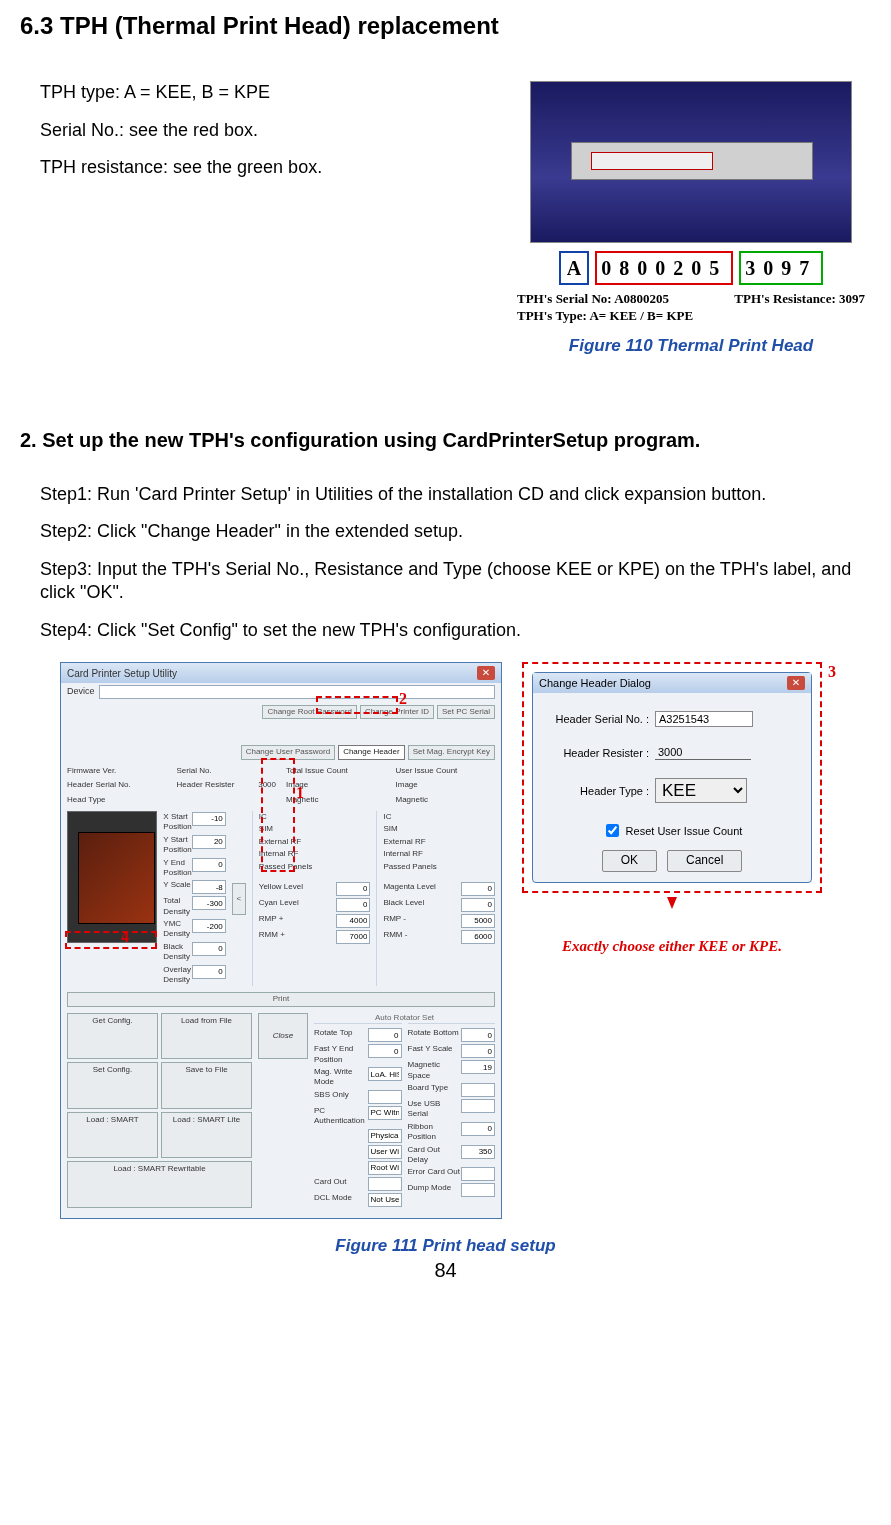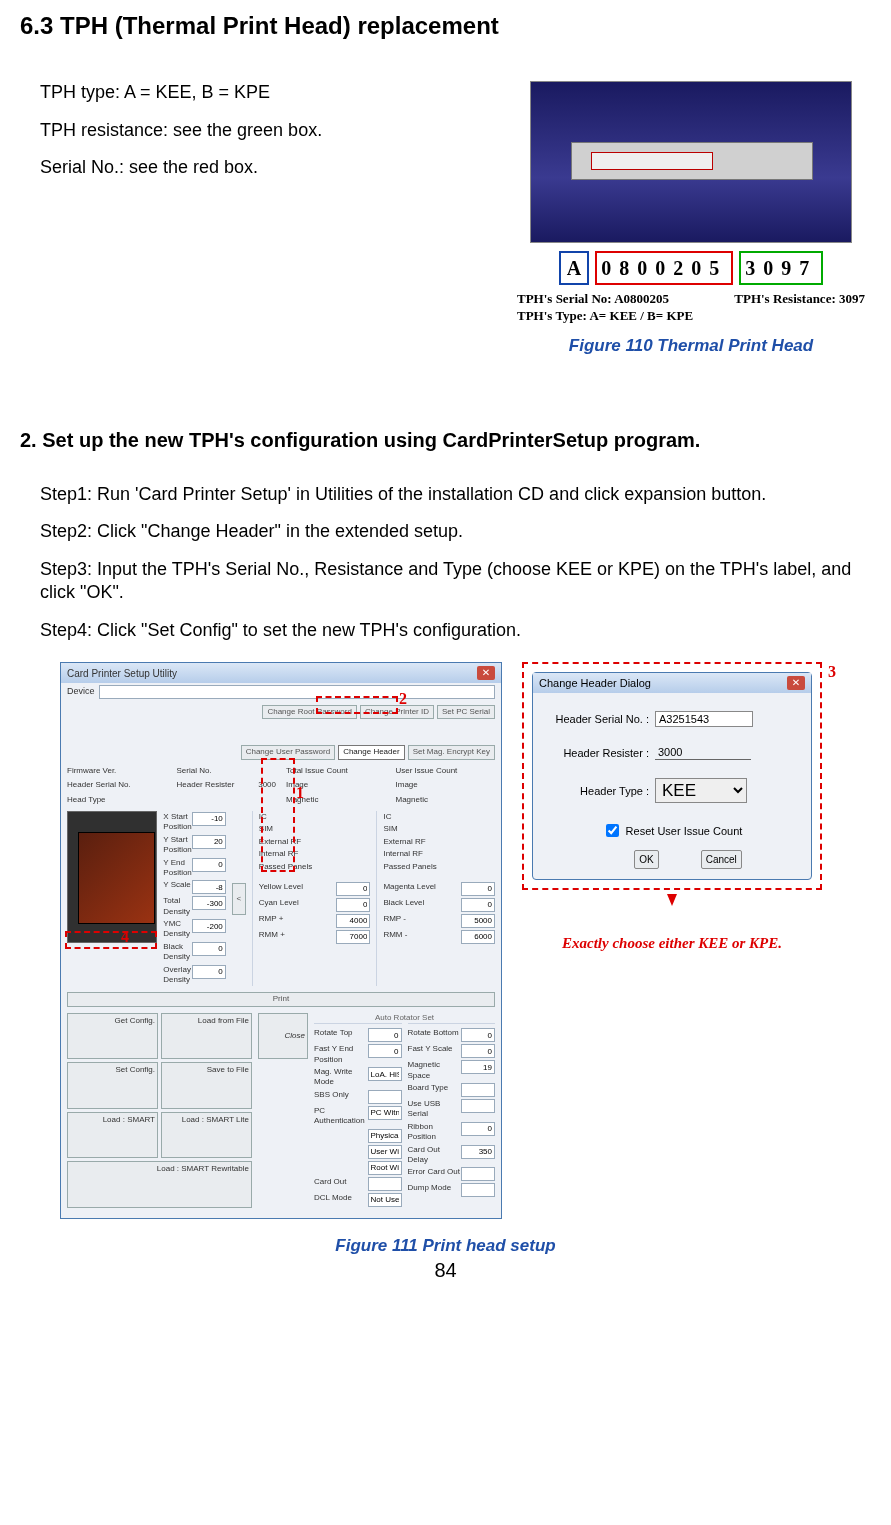--- a/index.html
+++ b/index.html
@@ -141,21 +141,21 @@
   .param-line { display:flex; justify-content:space-between; font-size:8px; padding:1px 0;}
   .param-line input{ width:28px; height:10px; font-size:8px; border:1px solid #9ab; background:#fff; text-align:right;}
   .count-col { width:120px; border-left:1px solid #cbd4e2; padding-left:6px;}
   .count-item{ font-size:8px; padding:1px 0;}
   .bottom-grid { display:flex; gap:6px; padding:4px 6px;}
   .bottom-left { width:185px; display:grid; grid-template-columns:1fr 1fr; gap:3px;}
   .bottom-right { flex:1; }
   .bottom-right .param-col{border-top:1px solid #cbd4e2; padding-top:3px;}
   .btn-md {
     border:1px solid #9aa; background:#e9ecef;
-    padding:2px 2px; font-size:8px; text-align:right;
+    padding:2px 2px; font-size:8px; text-align:center;
   }
   .callout-num {
     position:absolute;
     color:#d00; font-weight:bold; font-size:16px;
     font-family:"Times New Roman",serif;
   }
   .dash-red { border:2px dashed #d00; position:absolute; pointer-events:none;}
 
   .dialog-side { width:300px; }
   .dialog-box {
@@ -176,21 +176,21 @@
     padding:3px 6px;
     font-size:11px;
     display:flex; justify-content:space-between; align-items:center;
   }
   .dlg-row{ display:flex; align-items:center; gap:6px; margin:18px 0; font-size:11px;}
   .dlg-row label{ width:110px; text-align:right; }
   .dlg-row input[type="text"]{ width:90px; font-size:11px; border:1px solid #888; padding:1px 3px;}
   .dlg-row select{ width:92px; font-size:17px; border:1px solid #888; padding:1px 2px;}
   .dlg-check{ display:flex; align-items:center; gap:4px; justify-content:center; margin:8px 0;}
   .dlg-btns{ display:flex; gap:10px; justify-content:center; margin-top:10px;}
-  .dlg-btn{ border:1px solid #888; background:#e9ecef; padding:2px 4px; font-size:10px; border-radius:2px;margin-left:32px;}
+  .dlg-btn{ border:1px solid #888; background:#e9ecef; padding:2px 18px; font-size:12px; border-radius:2px;}
   .dialog-caption{
     color:#d00; font-style:italic; font-weight:bold;
     text-align:center; font-size:15px;
     font-family:"Times New Roman",serif;
     margin-top:28px;
   }
   .arrow-down-red {
     width:0;height:0;
     border-left:5px solid transparent;
     border-right:5px solid transparent;
@@ -200,22 +200,22 @@
   .page-num { text-align:center; font-size:20px; }
 </style>
 </head>
 <body>
 
 <h2 class="section-title">6.3 TPH (Thermal Print Head) replacement</h2>
 
 <div class="row1">
   <div class="left-col">
     <p class="info-line">TPH type: A = KEE, B = KPE</p>
+    <p class="info-line">Serial No.: see the red box.</p>
     <p class="info-line">TPH resistance: see the green box.</p>
-    <p class="info-line">Serial No.: see the red box.</p>
   </div>
   <div class="right-col fig1">
     <div class="photo-tph"></div>
     <div class="label-box">
       <span class="outline-blue">A</span>
       <span class="outline-red">0800205</span>
       <span class="outline-green">3097</span>
     </div>
     <div class="mini-legend">
       <span>TPH's Serial No: A0800205</span>

